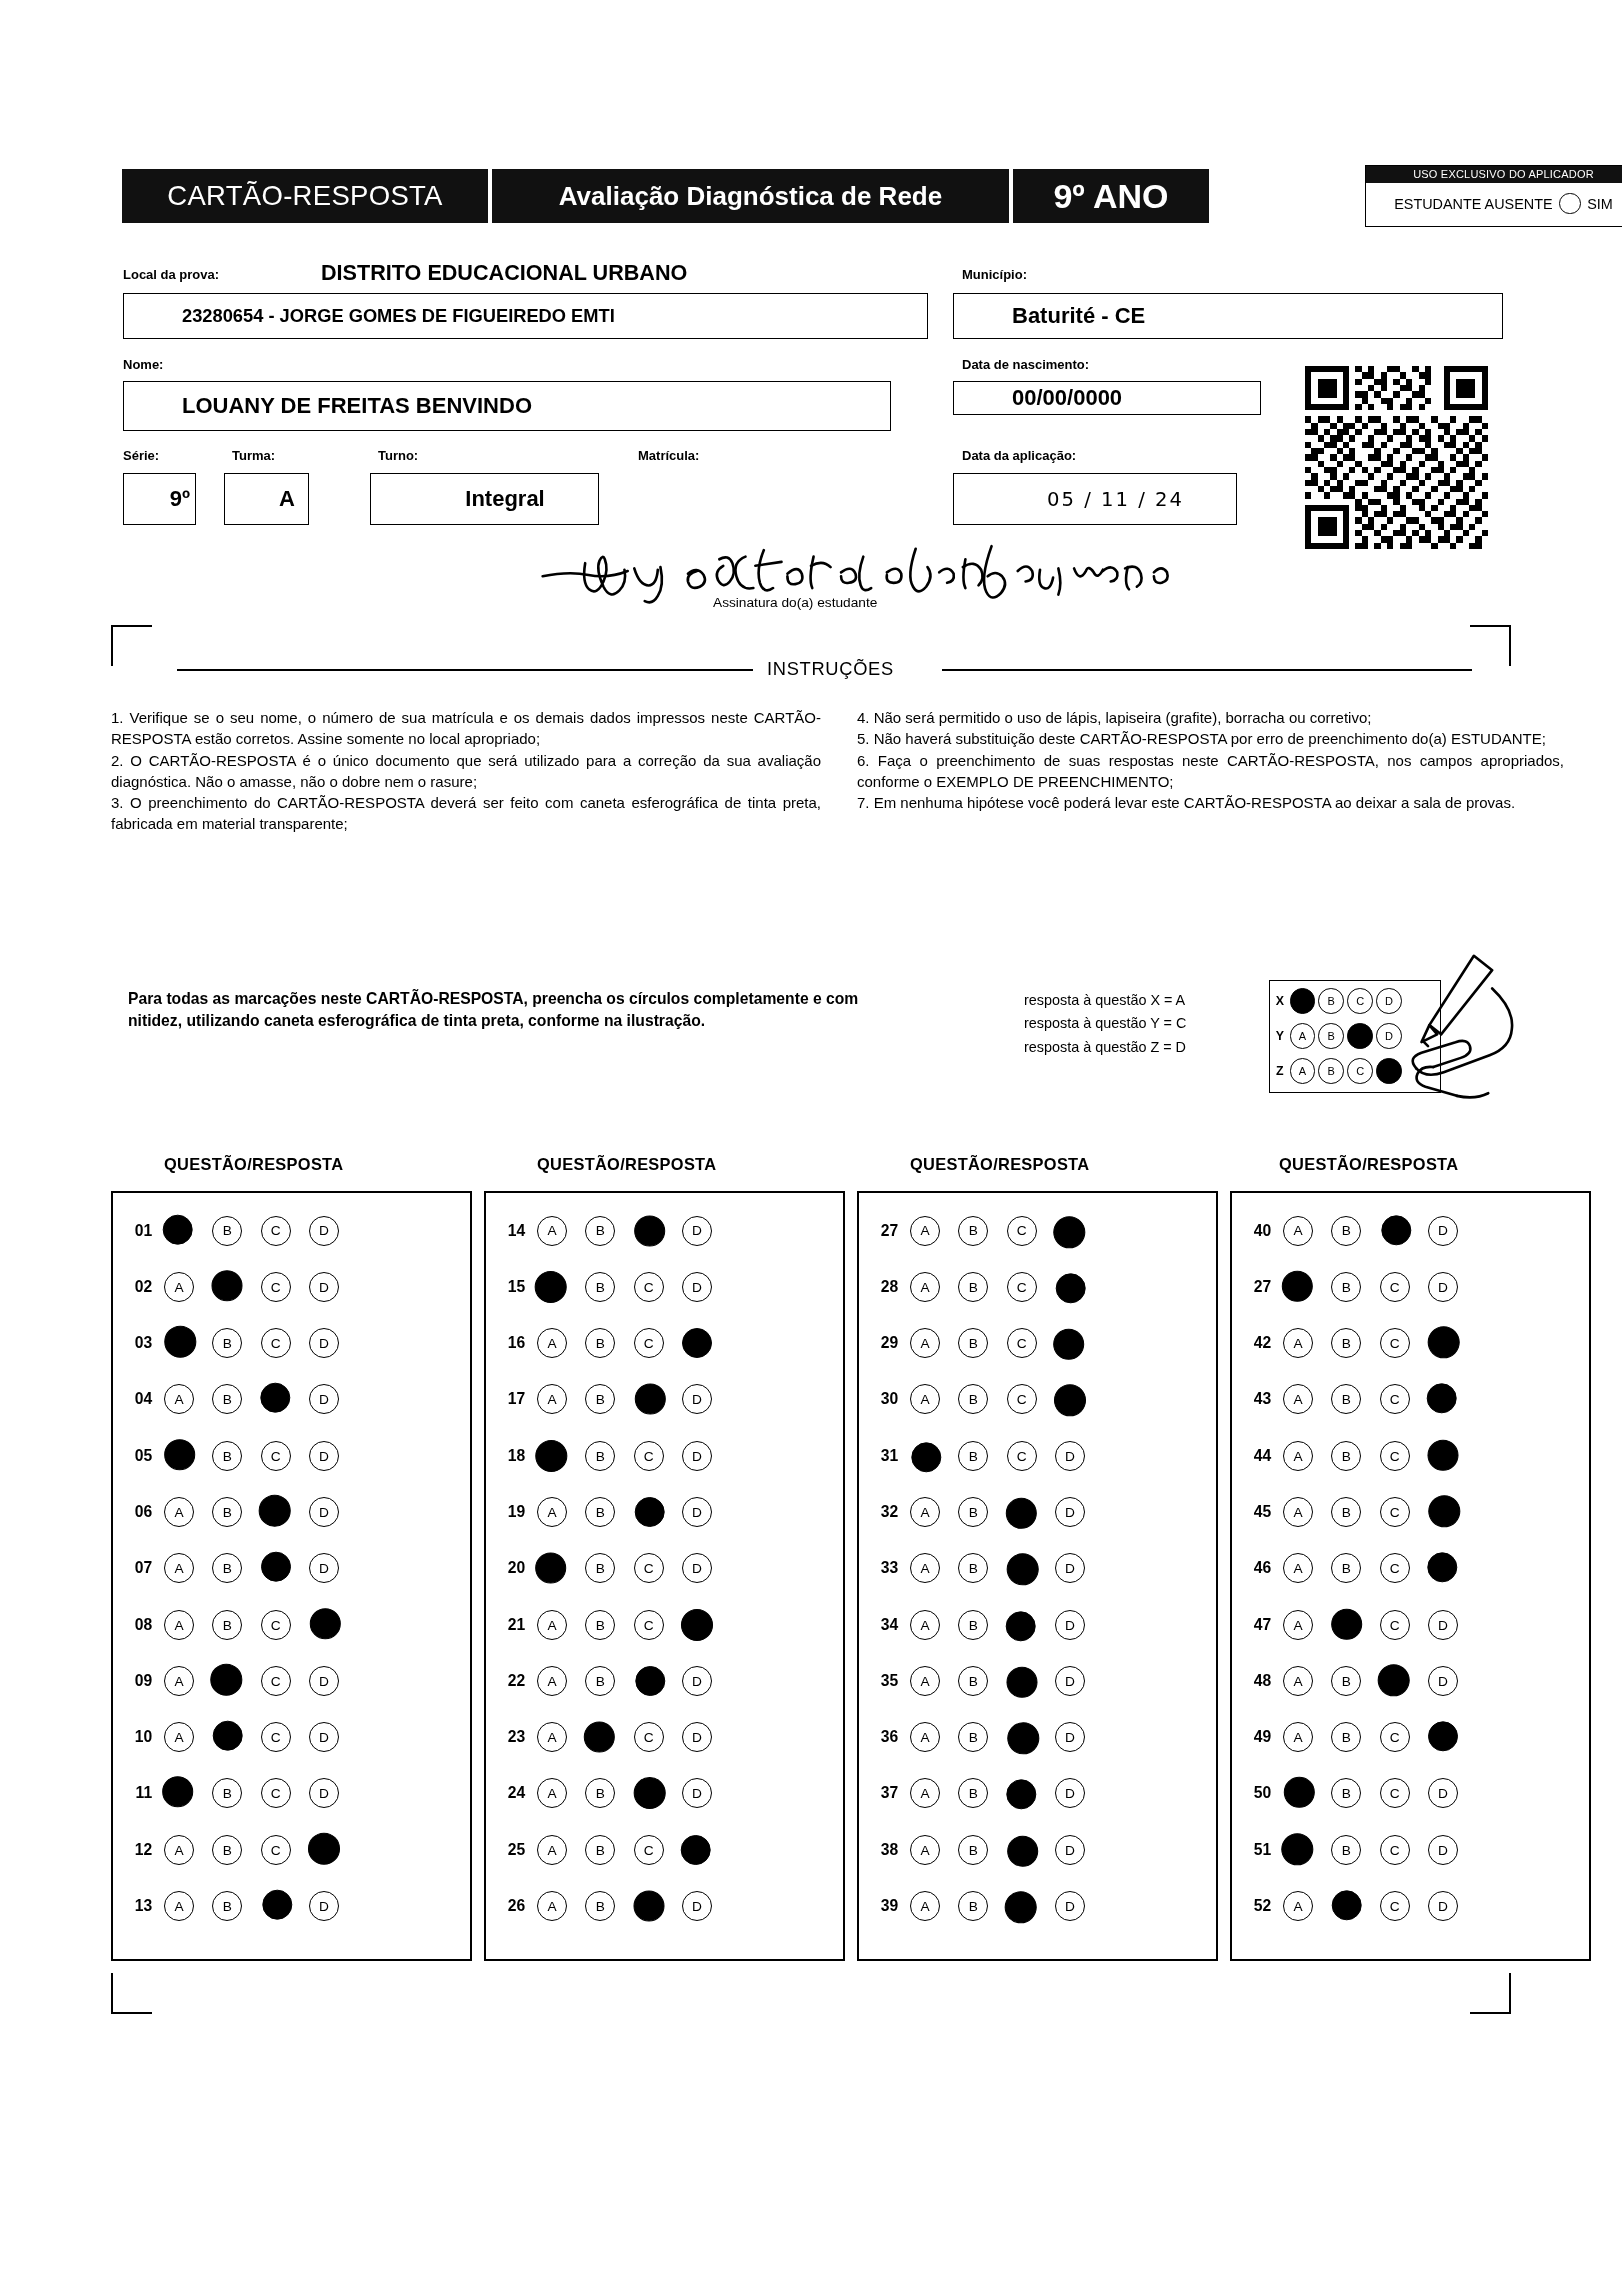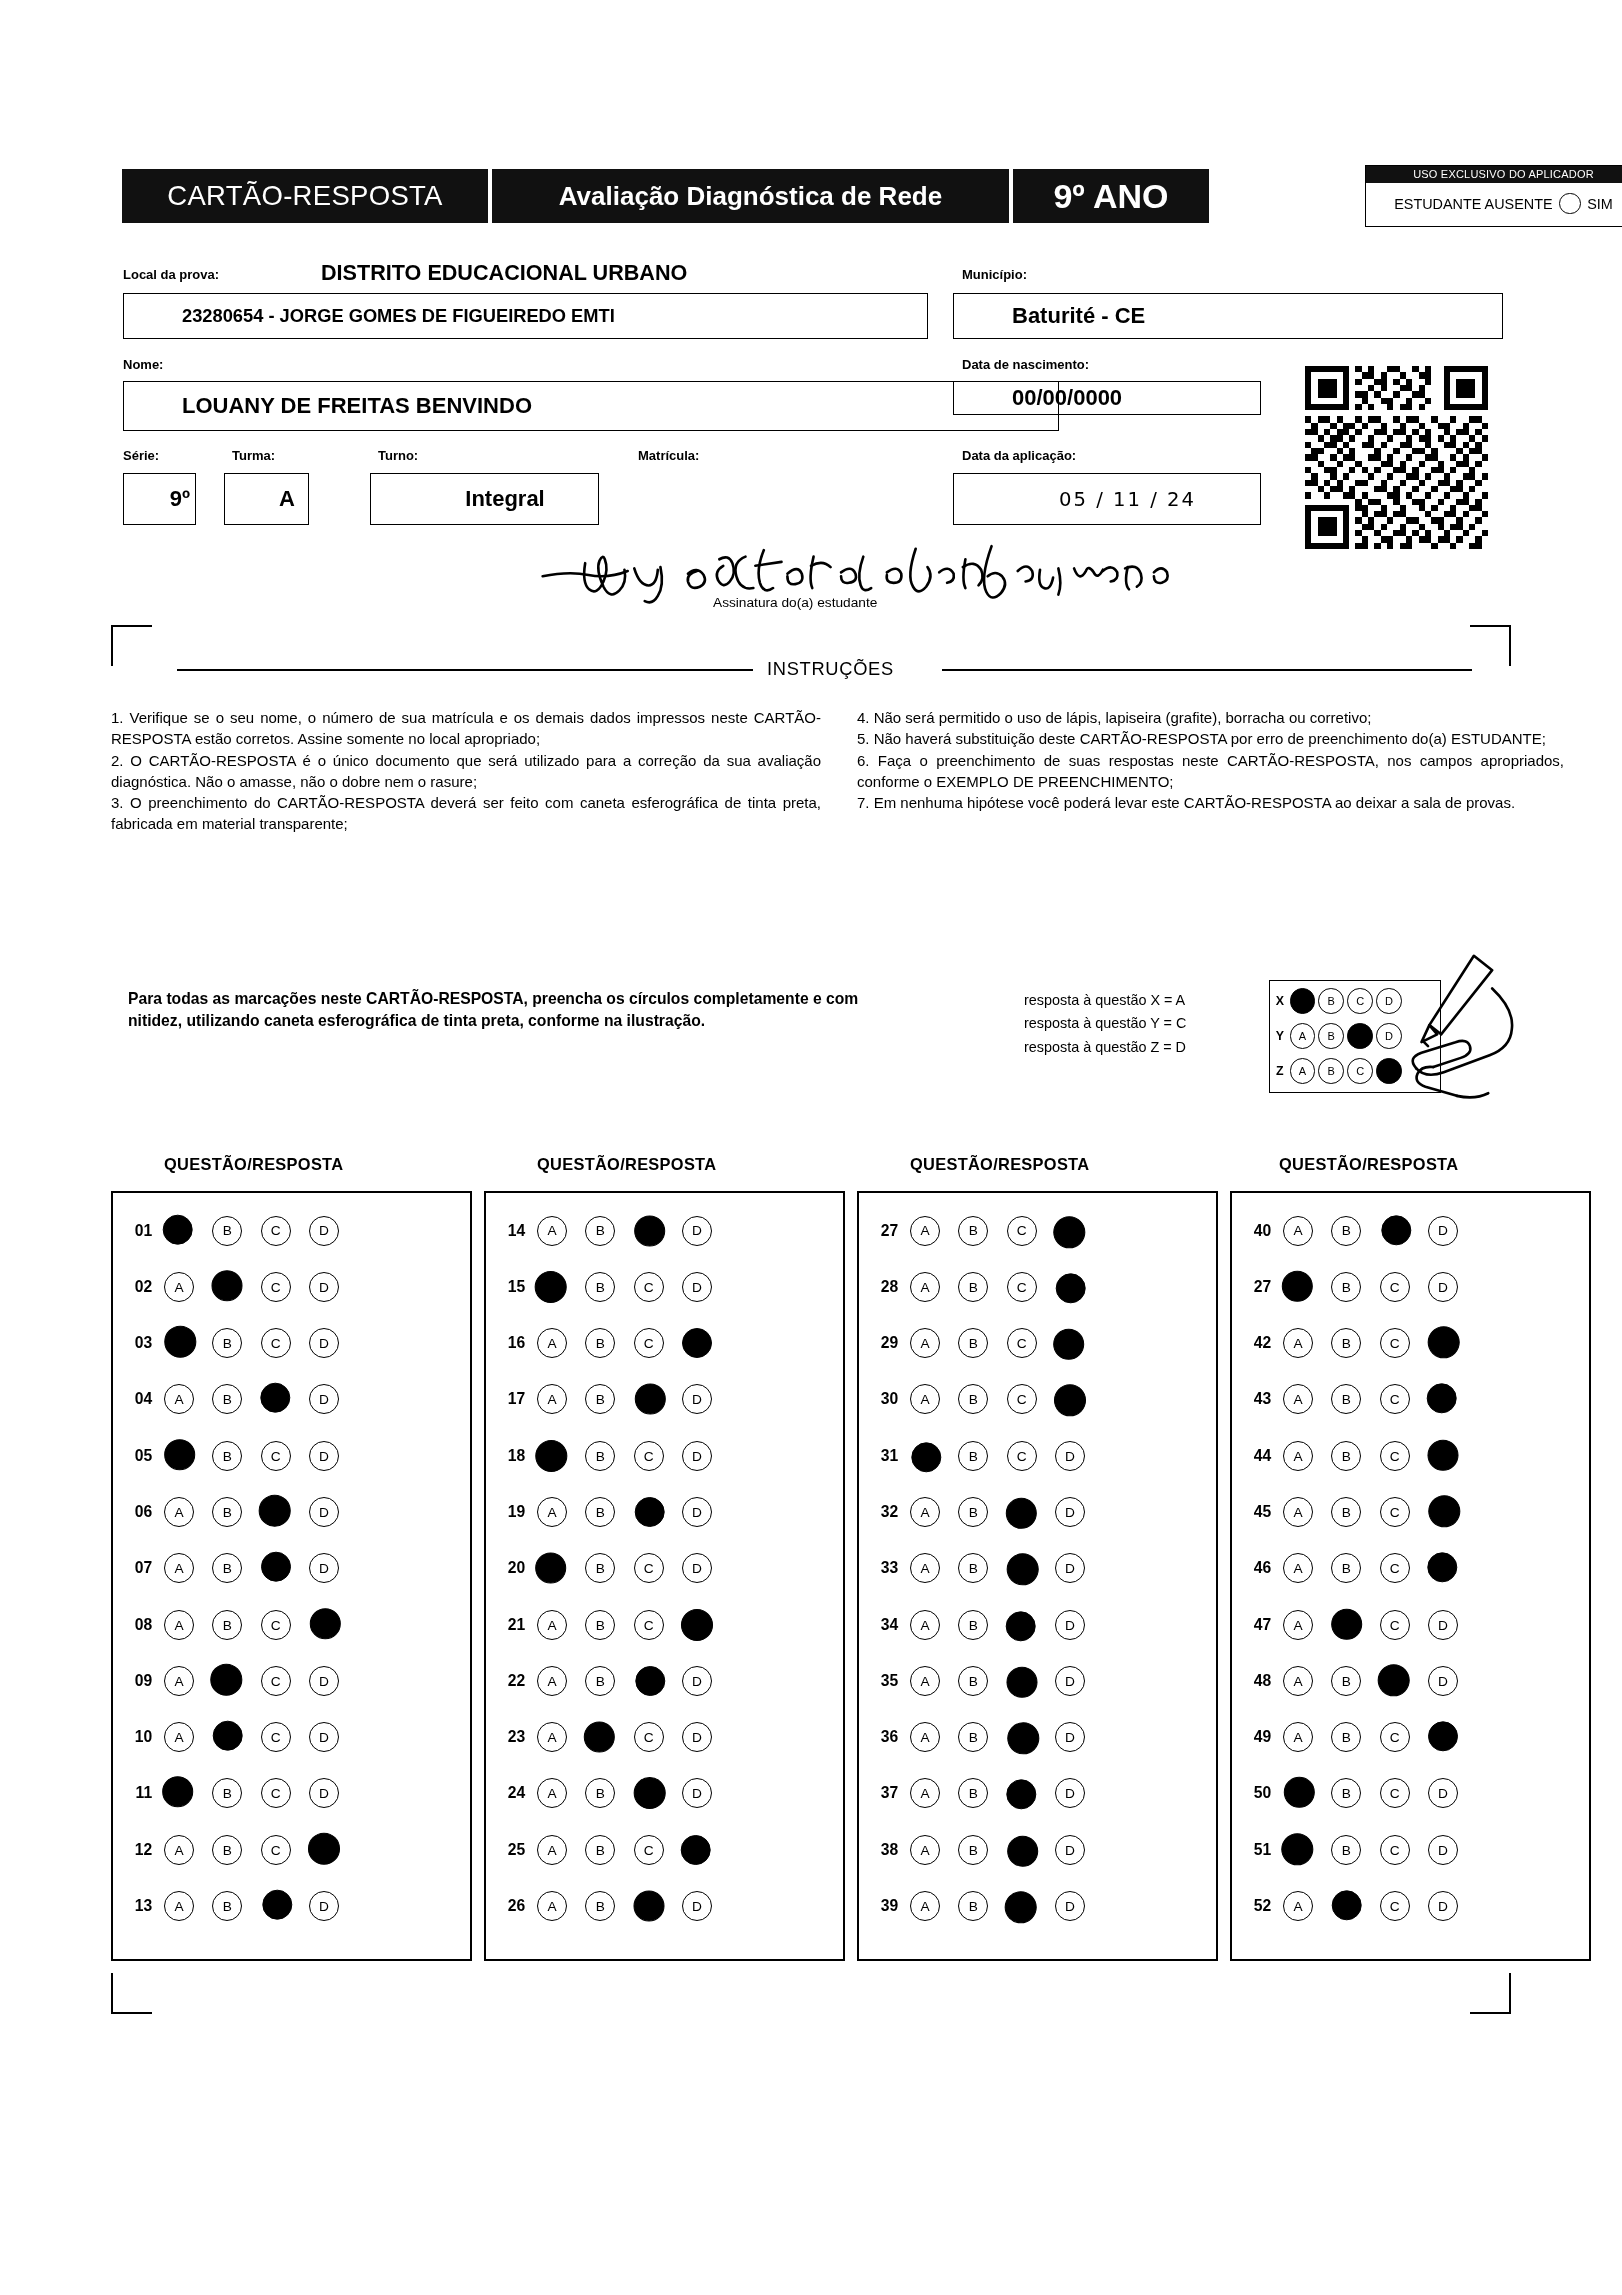--- a/index.html
+++ b/index.html
@@ -85,21 +85,21 @@
   <div class="fbox" style="left:123px;top:293px;width:805px;height:46px;">
     <span class="fval sm">23280654 - JORGE GOMES DE FIGUEIREDO EMTI</span>
   </div>
 
   <div class="lbl" style="left:962px;top:267px;">Município:</div>
   <div class="fbox" style="left:953px;top:293px;width:550px;height:46px;">
     <span class="fval">Baturité - CE</span>
   </div>
 
   <div class="lbl" style="left:123px;top:357px;">Nome:</div>
-  <div class="fbox" style="left:123px;top:381px;width:936px;height:50px;">
+  <div class="fbox" style="left:123px;top:381px;width:768px;height:50px;">
     <span class="fval">LOUANY DE FREITAS BENVINDO</span>
   </div>
 
   <div class="lbl" style="left:962px;top:357px;">Data de nascimento:</div>
   <div class="fbox" style="left:953px;top:381px;width:308px;height:34px;padding-left:17px;">
     <span class="fval">00/00/0000</span>
   </div>
 
   <div class="lbl" style="left:123px;top:448px;">Série:</div>
   <div class="fbox" style="left:123px;top:473px;width:73px;height:52px;padding-left:0;justify-content:center;">
@@ -112,21 +112,21 @@
   </div>
 
   <div class="lbl" style="left:378px;top:448px;">Turno:</div>
   <div class="fbox" style="left:370px;top:473px;width:229px;height:52px;padding-left:0;justify-content:center;">
     <span class="fval">Integral</span>
   </div>
 
   <div class="lbl" style="left:638px;top:448px;">Matrícula:</div>
 
   <div class="lbl" style="left:962px;top:448px;">Data da aplicação:</div>
-  <div class="fbox" style="left:953px;top:473px;width:308px;height:52px;padding-left:0;justify-content:center;">
+  <div class="fbox" style="left:953px;top:473px;width:284px;height:52px;padding-left:0;justify-content:center;">
     <span class="fval hand">05 / 11 / 24</span>
   </div>
 
   <div class="qr">
     <svg width="183" height="183" viewBox="0 0 29 29" shape-rendering="crispEdges">
       <rect width="29" height="29" fill="#fff"></rect>
       <g fill="#000">
         <rect x="0" y="0" width="7" height="1"></rect>
           <rect x="0" y="6" width="7" height="1"></rect>
         <rect x="0" y="0" width="1" height="7"></rect>

